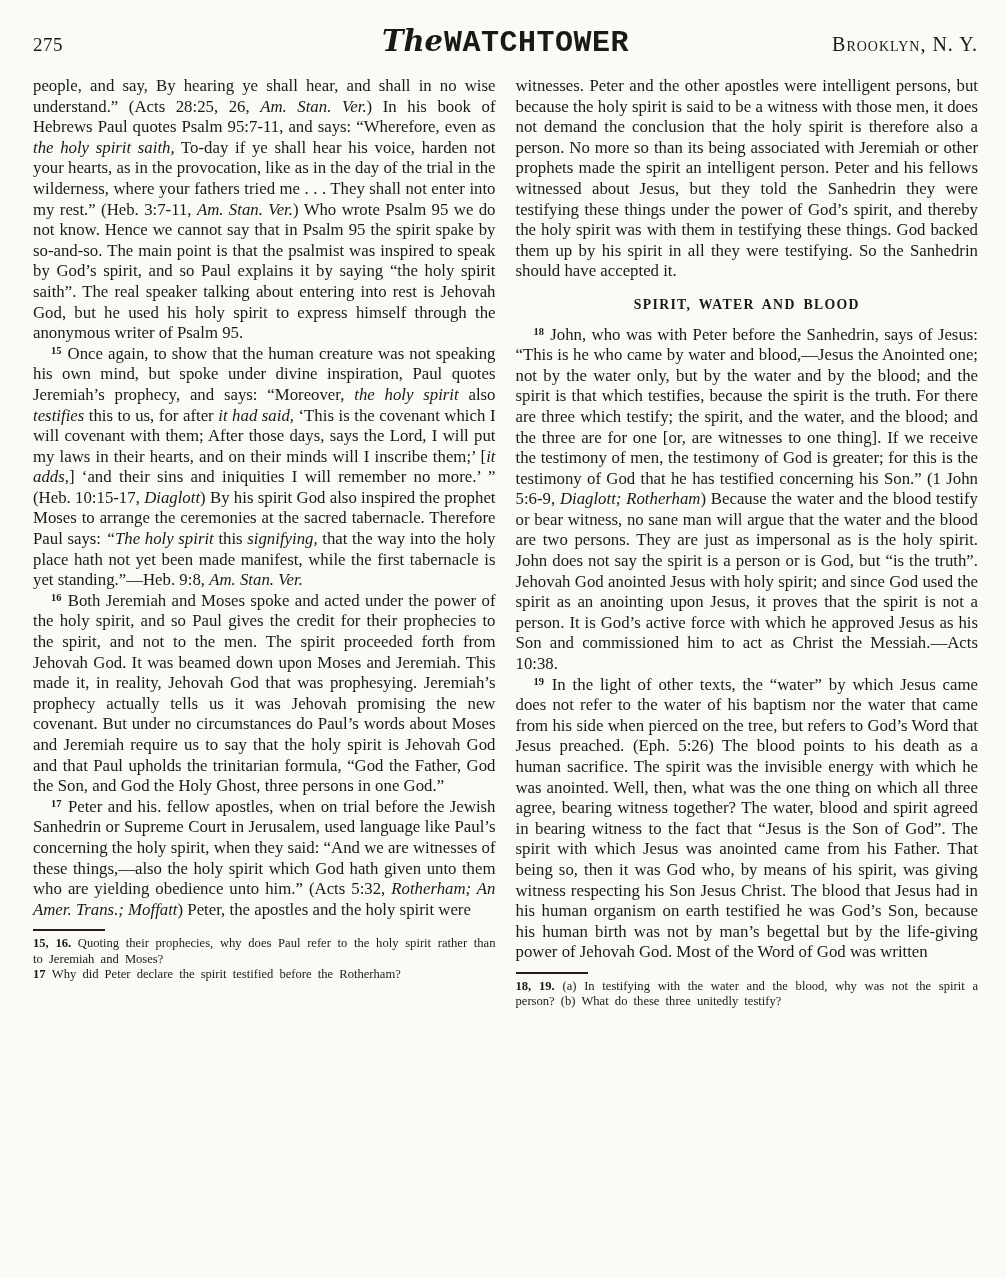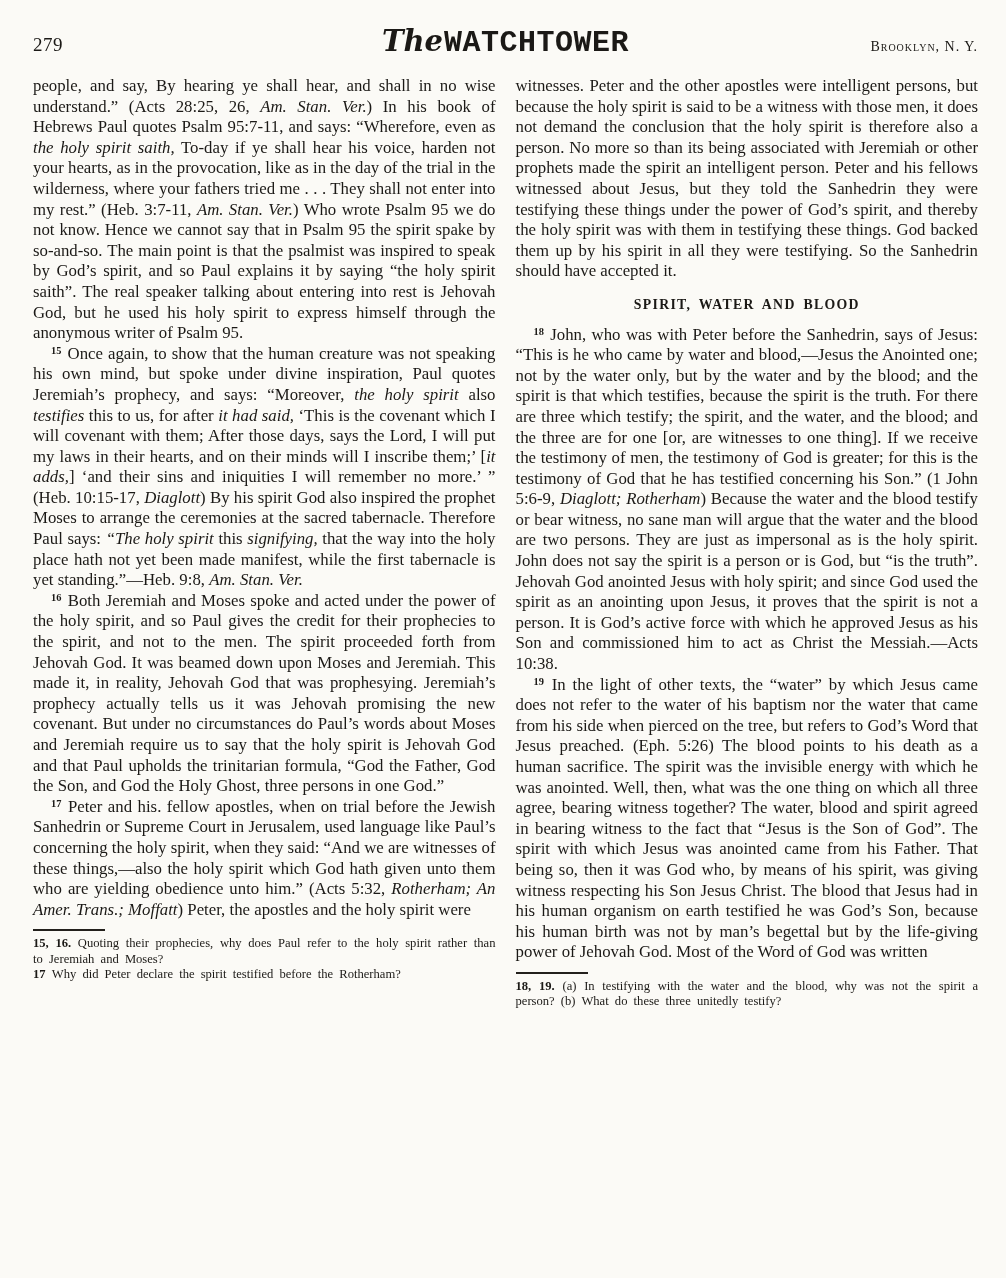--- a/index.html
+++ b/index.html
@@ -30,21 +30,21 @@
   }
   .journal-title .name {
     font-family: Liberation Mono, monospace;
     font-size: 30px;
     font-weight: bold;
     letter-spacing: 0.5px;
   }
   .location {
     justify-self: end;
     font-variant: small-caps;
-    font-size: 14px;
+    font-size: 20px;
     letter-spacing: 1px;
   }
   .columns { display: flex; gap: 20px; justify-content: space-between; }
   .col {
     flex: 1 1 0;
     min-width: 0;
     font-size: 16.8px;
     line-height: 20.6px;
     text-align: justify;
   }
@@ -80,21 +80,21 @@
     word-spacing: 3px;
   }
   .fn b { font-weight: bold; }
 </style>
 </head>
 <body>
 
 <div class="page">
 
   <header class="page-header">
-    <span class="page-number">279</span>
+    <span class="page-number">275</span>
     <span class="journal-title"><span class="the">The</span><span class="name">WATCHTOWER</span></span>
     <span class="location">Brooklyn, N. Y.</span>
   </header>
 
   <div class="columns">
 
     <div class="col">
       <p class="para"><span>people, and say, By hearing ye shall hear, and shall in no wise understand.” (Acts 28:25, 26, </span><i>Am. Stan. Ver.</i><span>) In his book of Hebrews Paul quotes Psalm 95:7-11, and says: “Wherefore, even as </span><i>the holy spirit saith,</i><span> To-day if ye shall hear his voice, harden not your hearts, as in the provocation, like as in the day of the trial in the wilderness, where your fathers tried me . . . They shall not enter into my rest.” (Heb. 3:7-11, </span><i>Am. Stan. Ver.</i><span>) Who wrote Psalm 95 we do not know. Hence we cannot say that in Psalm 95 the spirit spake by so-and-so. The main point is that the psalmist was inspired to speak by God’s spirit, and so Paul explains it by saying “the holy spirit saith”. The real speaker talking about entering into rest is Jehovah God, but he used his holy spirit to express himself through the anonymous writer of Psalm 95.</span></p>
       <p class="para indent"><sup>15</sup><span> Once again, to show that the human creature was not speaking his own mind, but spoke under divine inspiration, Paul quotes Jeremiah’s prophecy, and says: “Moreover, </span><i>the holy spirit</i><span> also </span><i>testifies</i><span> this to us, for after </span><i>it had said,</i><span> ‘This is the covenant which I will covenant with them; After those days, says the Lord, I will put my laws in their hearts, and on their minds will I inscribe them;’ [</span><i>it adds,</i><span>] ‘and their sins and iniquities I will remember no more.’ ” (Heb. 10:15-17, </span><i>Diaglott</i><span>) By his spirit God also inspired the prophet Moses to arrange the ceremonies at the sacred tabernacle. Therefore Paul says: </span><i>“The holy spirit</i><span> this </span><i>signifying,</i><span> that the way into the holy place hath not yet been made manifest, while the first tabernacle is yet standing.”—Heb. 9:8, </span><i>Am. Stan. Ver.</i></p>
       <p class="para indent"><sup>16</sup><span> Both Jeremiah and Moses spoke and acted under the power of the holy spirit, and so Paul gives the credit for their prophecies to the spirit, and not to the men. The spirit proceeded forth from Jehovah God. It was beamed down upon Moses and Jeremiah. This made it, in reality, Jehovah God that was prophesying. Jeremiah’s prophecy actually tells us it was Jehovah promising the new covenant. But under no circumstances do Paul’s words about Moses and Jeremiah require us to say that the holy spirit is Jehovah God and that Paul upholds the trinitarian formula, “God the Father, God the Son, and God the Holy Ghost, three persons in one God.”</span></p>

